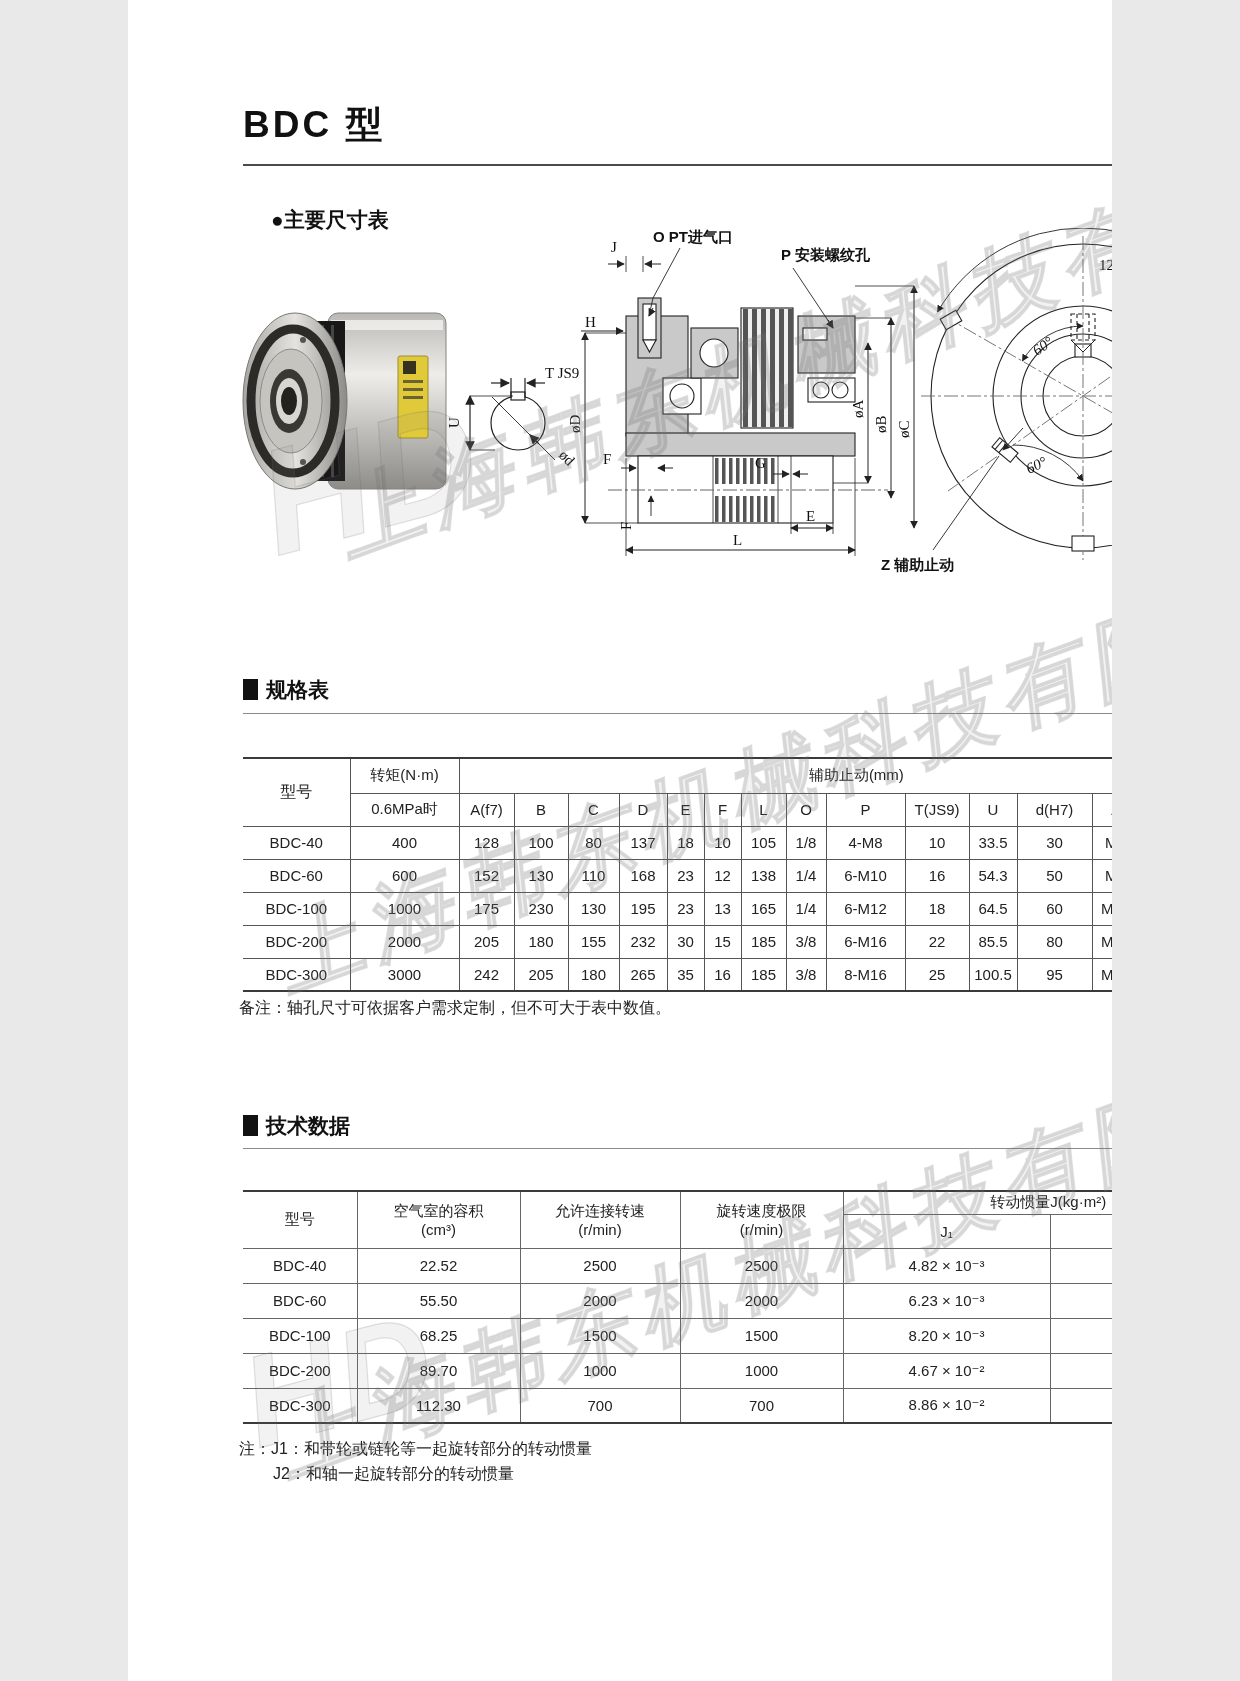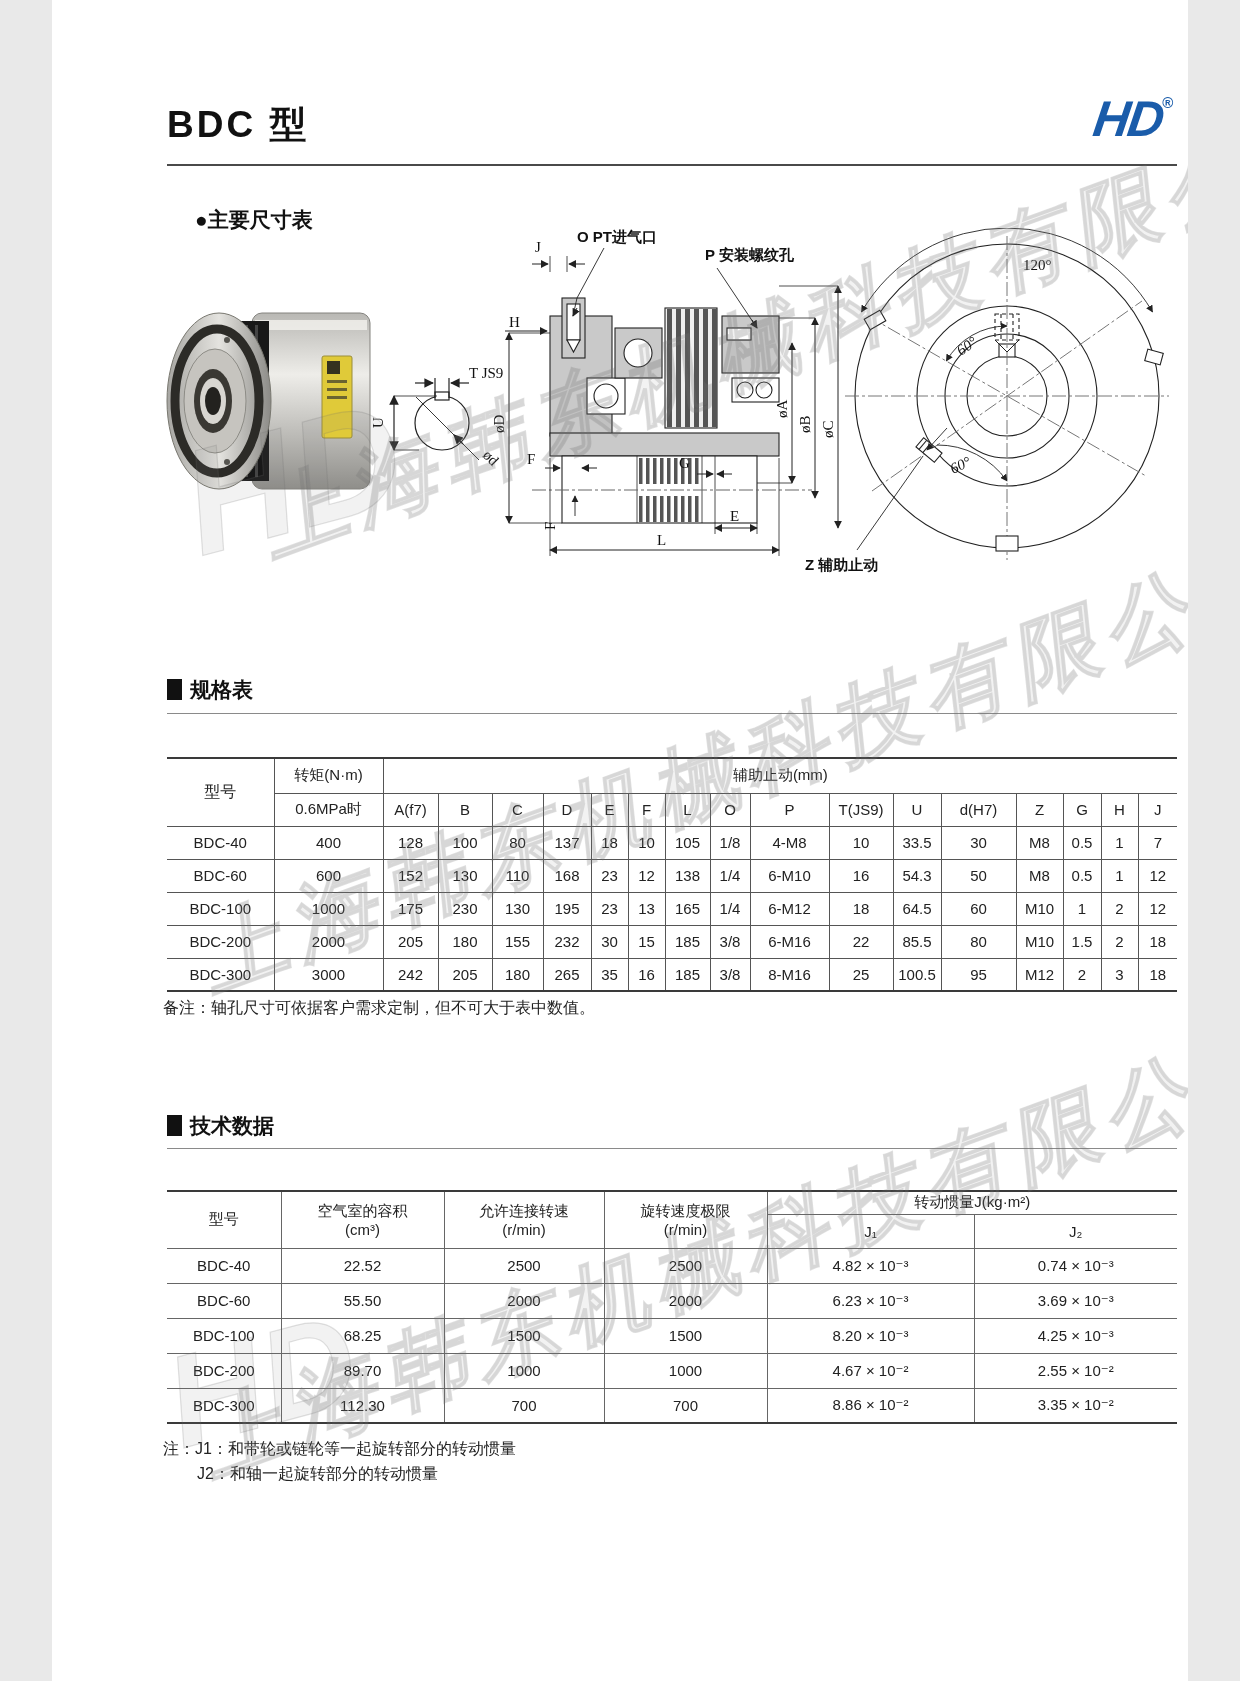--- a/index.html
+++ b/index.html
@@ -1,17 +1,17 @@
 <!DOCTYPE html>
 <html><head>
 <meta charset="utf-8">
 <style>
   html,body { margin:0; padding:0; background:#e9e9e9; }
   .page {
-    position:relative; width:1136px; height:1681px; margin:0 auto;
+    position:relative; width:984px; height:1681px; margin:0 auto;
     background:#ffffff; overflow:hidden;
     font-family:"Liberation Sans","DejaVu Sans",sans-serif; color:#1a1a1a;
   }
   
   .title {
     position:absolute; left:115px; top:100px; font-size:37px; font-weight:800;
     letter-spacing:3px; color:#111;
   }
   .logo {
     position:absolute; left:1042px; top:90px; color:#1a5caa;

